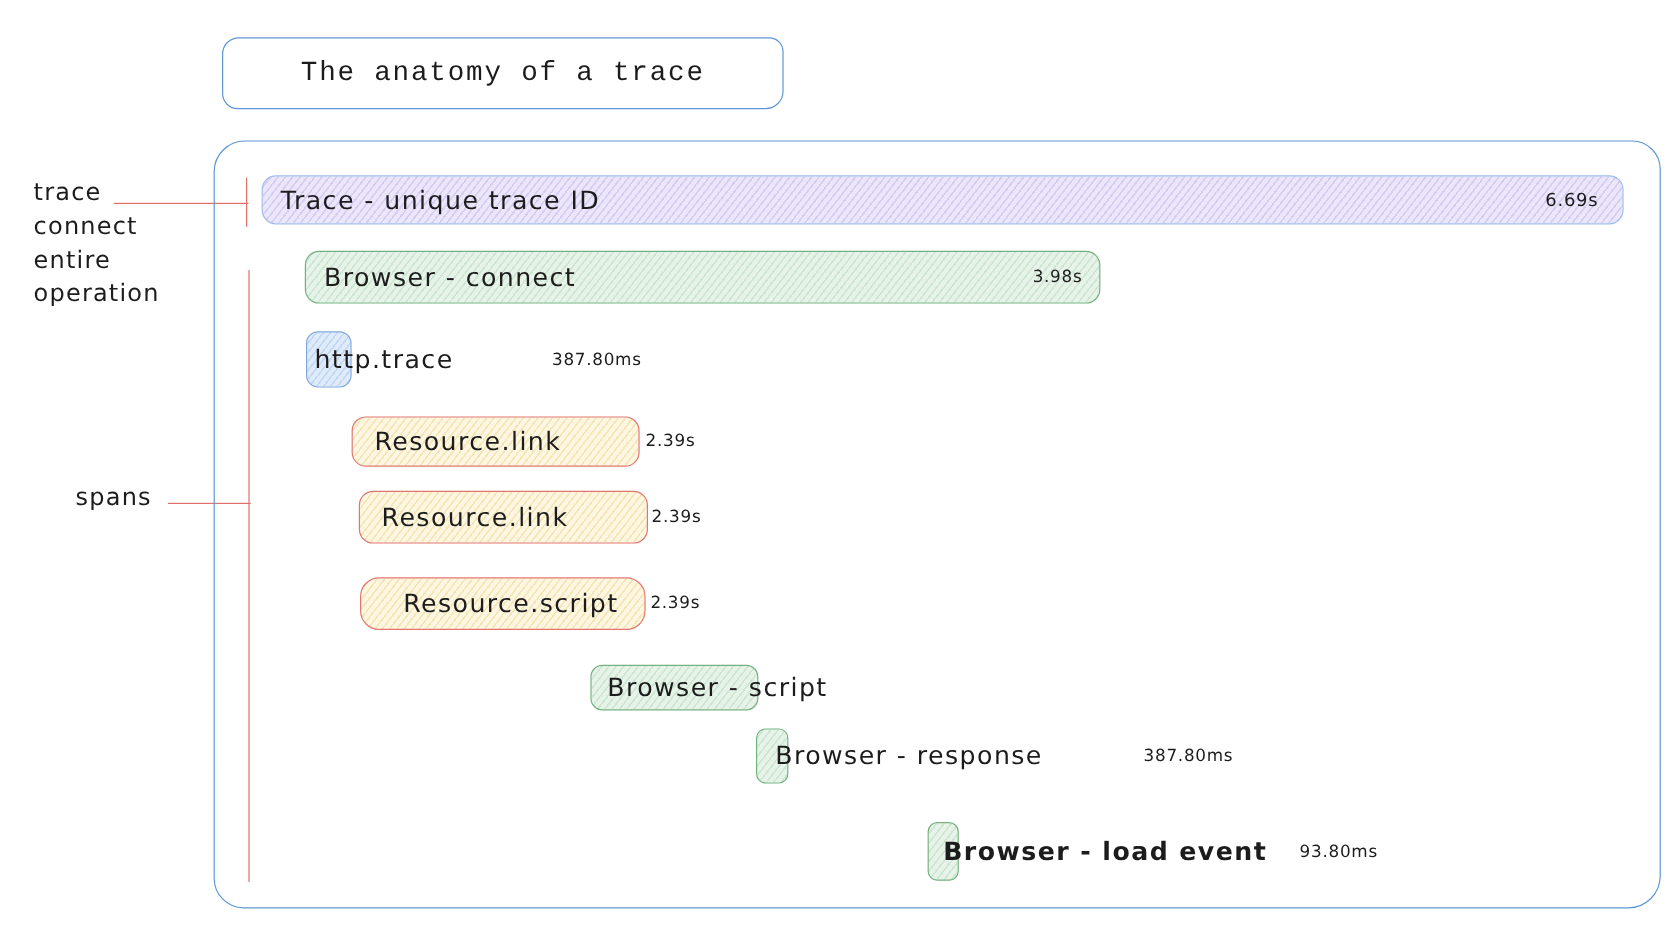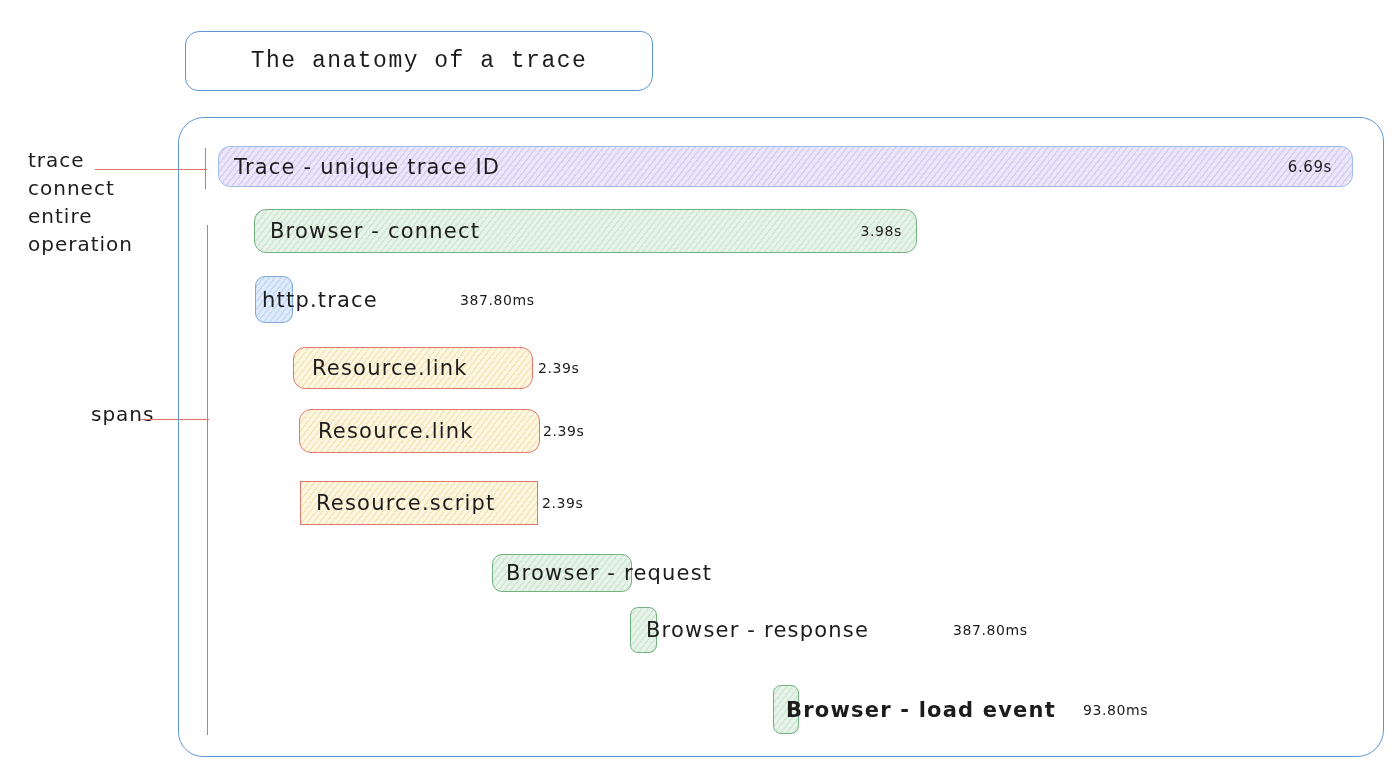--- a/index.html
+++ b/index.html
@@ -73,37 +73,37 @@
   
   .flex-center{display:flex;align-items:center;}
   .http-box{left:255px;top:276px;width:38px;height:47px;border-radius:10px;}
   .http-label{left:262px;top:276px;height:47px;}
   .http-dur{left:460px;top:276px;height:47px;}
 
   .res1-box{left:278px;top:347px;width:240px;height:42px;border-radius:12px;padding-left:18px;}
   .res1-dur{left:538px;top:347px;height:42px;}
   .res2-box{left:284px;top:409px;width:241px;height:44px;border-radius:12px;padding-left:18px;}
   .res2-dur{left:543px;top:409px;height:44px;}
-  .res3-box{left:285px;top:481px;width:238px;height:44px;border-radius:0;padding-left:15px;}
+  .res3-box{left:285px;top:481px;width:238px;height:44px;border-radius:16px;padding-left:35px;}
   .res3-dur{left:542px;top:481px;height:44px;}
 
   .req-box{left:492px;top:554px;width:140px;height:38px;border-radius:10px;}
   .req-label{left:506px;top:554px;height:38px;}
 
   .resp-box{left:630px;top:607px;width:27px;height:46px;border-radius:8px;}
   .resp-label{left:646px;top:607px;height:46px;}
   .resp-dur{left:953px;top:607px;height:46px;}
 
   .load-box{left:773px;top:685px;width:26px;height:49px;border-radius:8px;}
   .load-label{left:786px;top:685px;height:49px;font-weight:bold;}
   .load-dur{left:1083px;top:685px;height:49px;}
 
   
   .trace-note{left:28px;top:146px;font-size:20px;line-height:28px;letter-spacing:1px;}
-  .spans-note{left:63px;top:402px;font-size:20px;letter-spacing:1px;margin-left:28px;}
+  .spans-note{left:63px;top:402px;font-size:20px;letter-spacing:1px;}
   .red-h1{left:95px;top:169px;width:112px;height:0;border-top:1.8px solid var(--note-red);}
   .red-tick{left:205px;top:148px;width:0;height:41px;border-left:1.8px solid var(--note-red);}
   .red-h2{left:140px;top:419px;width:69px;height:0;border-top:1.8px solid var(--note-red);}
   .red-v{left:207px;top:225px;width:0;height:510px;border-left:1.8px solid var(--note-red);}
 </style>
 </head>
 <body>
 
 <div class="canvas">
 
@@ -160,21 +160,21 @@
 
   <div class="abs bar hatch-yellow res3-box">
     <span class="span-label">Resource.script</span>
   </div>
   <div class="abs flex-center res3-dur">
     <span class="dur">2.39s</span>
   </div>
 
   <div class="abs hatch-green req-box"></div>
   <div class="abs flex-center req-label">
-    <span class="span-label">Browser - request</span>
+    <span class="span-label">Browser - script</span>
   </div>
 
   <div class="abs hatch-green resp-box"></div>
   <div class="abs flex-center resp-label">
     <span class="span-label">Browser - response</span>
   </div>
   <div class="abs flex-center resp-dur">
     <span class="dur">387.80ms</span>
   </div>
 

